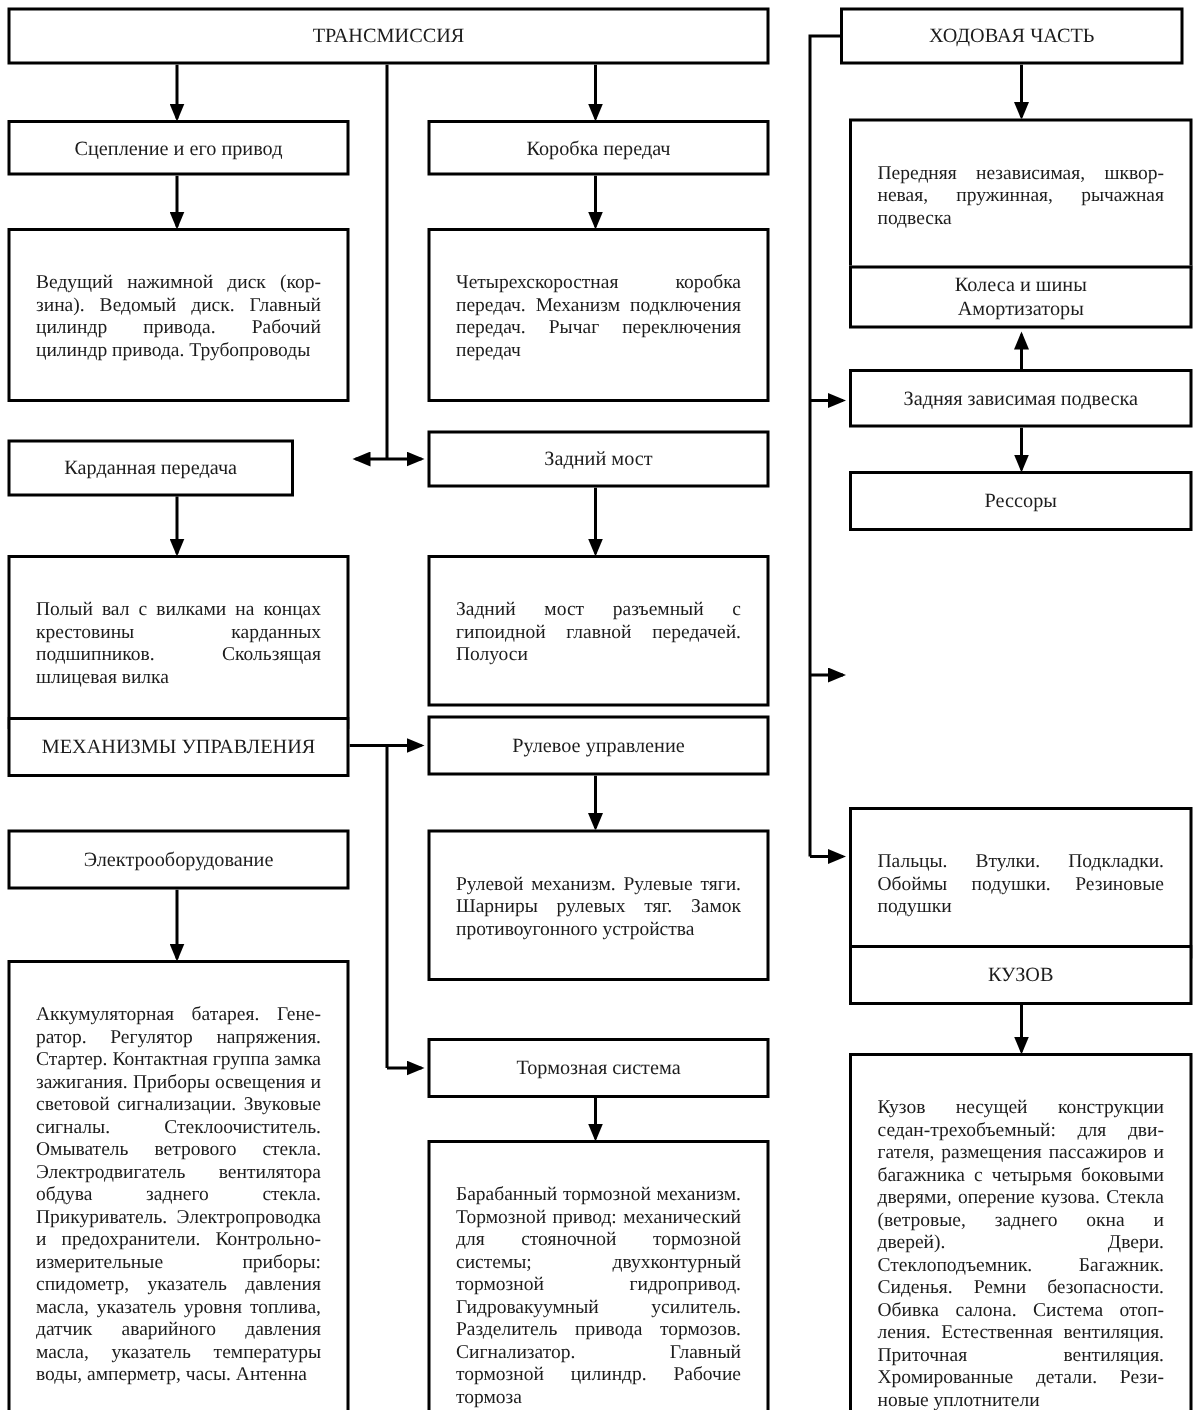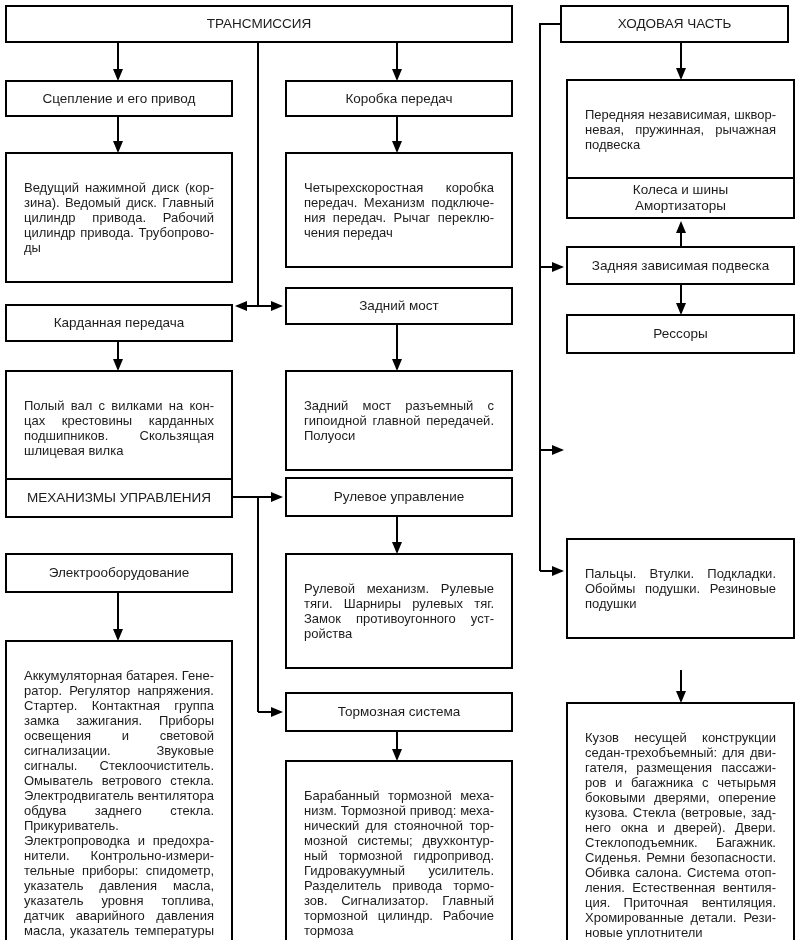--- a/index.html
+++ b/index.html
@@ -1,18 +1,18 @@
 <!DOCTYPE html>
 <html lang="ru"><head>
 <meta charset="utf-8">
 <style>
   html,body{margin:0;padding:0;background:#ffffff;}
   .page{
     position:relative;width:800px;height:940px;background:#ffffff;
-    font-family:Liberation Sans, sans-serif;color:#1c1c1c;overflow:hidden;
+    font-family:Liberation Serif, serif;color:#1c1c1c;overflow:hidden;
   }
   .wires{position:absolute;left:0;top:0;}
   .node{
     position:absolute;border:2px solid #000;background:#fff;box-sizing:border-box;
   }
   .hdr,.lbl{
     display:flex;align-items:center;justify-content:center;
     text-align:center;font-size:13.5px;line-height:16px;
   }
   .txt{
@@ -61,34 +61,35 @@
   </svg>
 
   <div class="node hdr" style="left:5px;top:5px;width:508px;height:38px">ТРАНСМИССИЯ</div>
   <div class="node hdr" style="left:560px;top:5px;width:229px;height:38px">ХОДОВАЯ ЧАСТЬ</div>
 
   <div class="node lbl" style="left:285px;top:80px;width:228px;height:37px">Коробка передач</div>
   <div class="node lbl" style="left:5px;top:80px;width:228px;height:37px">Сцепление и его привод</div>
   <div class="node txt" style="left:5px;top:152px;width:228px;min-height:88px">Ведущий нажимной диск (кор­зина). Ведомый диск. Главный цилиндр привода. Рабочий цилиндр привода. Трубопрово­ды</div>
   <div class="node txt" style="left:285px;top:152px;width:228px;min-height:88px">Четырехскоростная коробка передач. Механизм подключе­ния передач. Рычаг переклю­чения передач</div>
 
-  <div class="node lbl" style="left:5px;top:304px;width:228px;height:38px">Карданная передача</div>
+  <div class="node lbl" style="left:5px;top:293px;width:191px;height:38px">Карданная передача</div>
   <div class="node lbl" style="left:285px;top:287px;width:228px;height:38px">Задний мост</div>
   <div class="node txt" style="left:5px;top:370px;width:228px;min-height:74px">Полый вал с вилками на кон­цах крестовины карданных подшипников. Скользящая шлицевая вилка</div>
   <div class="node txt" style="left:285px;top:370px;width:228px;min-height:74px">Задний мост разъемный с гипоидной главной передачей. Полуоси</div>
 
   <div class="node hdr" style="left:5px;top:478px;width:228px;height:40px">МЕХАНИЗМЫ УПРАВЛЕНИЯ</div>
   <div class="node lbl" style="left:285px;top:477px;width:228px;height:40px">Рулевое управление</div>
   <div class="node lbl" style="left:5px;top:553px;width:228px;height:40px">Электрооборудование</div>
   <div class="node txt" style="left:285px;top:553px;width:228px;min-height:85px">Рулевой механизм. Рулевые тяги. Шарниры рулевых тяг. Замок противоугонного уст­ройства</div>
   <div class="node txt" style="left:5px;top:640px;width:228px;min-height:296px">Аккумуляторная батарея. Гене­ратор. Регулятор напряжения. Стартер. Контактная группа замка зажигания. Приборы освещения и световой сигнали­зации. Звуковые сигналы. Стеклоочиститель. Омыватель ветрового стекла. Электродви­гатель вентилятора обдува зад­него стекла. Прикуриватель. Электропроводка и предохра­нители. Контрольно-измери­тельные приборы: спидометр, указатель давления масла, ука­затель уровня топлива, датчик аварийного давления масла, указатель температуры воды, амперметр, часы. Антенна</div>
   <div class="node lbl" style="left:285px;top:692px;width:228px;height:40px">Тормозная система</div>
   <div class="node txt" style="left:285px;top:760px;width:228px;min-height:177px">Барабанный тормозной меха­низм. Тормозной привод: меха­нический для стояночной тор­мозной системы; двухконтур­ный тормозной гидропривод. Гидровакуумный усилитель. Разделитель привода тормо­зов. Сигнализатор. Главный тормозной цилиндр. Рабочие тормоза</div>
 
   <div class="node txt" style="left:566px;top:79px;width:229px;min-height:65px">Передняя независимая, шквор­невая, пружинная, рычажная подвеска</div>
   <div class="node lbl pre" style="left:566px;top:177px;width:229px;height:42px">Колеса и шины
 Амортизаторы</div>
   <div class="node lbl" style="left:566px;top:246px;width:229px;height:39px">Задняя зависимая подвеска</div>
   <div class="node lbl" style="left:566px;top:314px;width:229px;height:40px">Рессоры</div>
   <div class="node txt" style="left:566px;top:538px;width:229px;min-height:66px">Пальцы. Втулки. Подкладки. Обоймы подушки. Резиновые подушки</div>
+  <div class="node hdr" style="left:566px;top:630px;width:229px;height:40px">КУЗОВ</div>
   <div class="node txt" style="left:566px;top:702px;width:229px;min-height:233px">Кузов несущей конструкции седан-трехобъемный: для дви­гателя, размещения пассажи­ров и багажника с четырьмя боковыми дверями, оперение кузова. Стекла (ветровые, зад­него окна и дверей). Двери. Стеклоподъемник. Багажник. Сиденья. Ремни безопасности. Обивка салона. Система отоп­ления. Естественная вентиля­ция. Приточная вентиляция. Хромированные детали. Рези­новые уплотнители</div>
 
 </div>
 
 </body></html>

